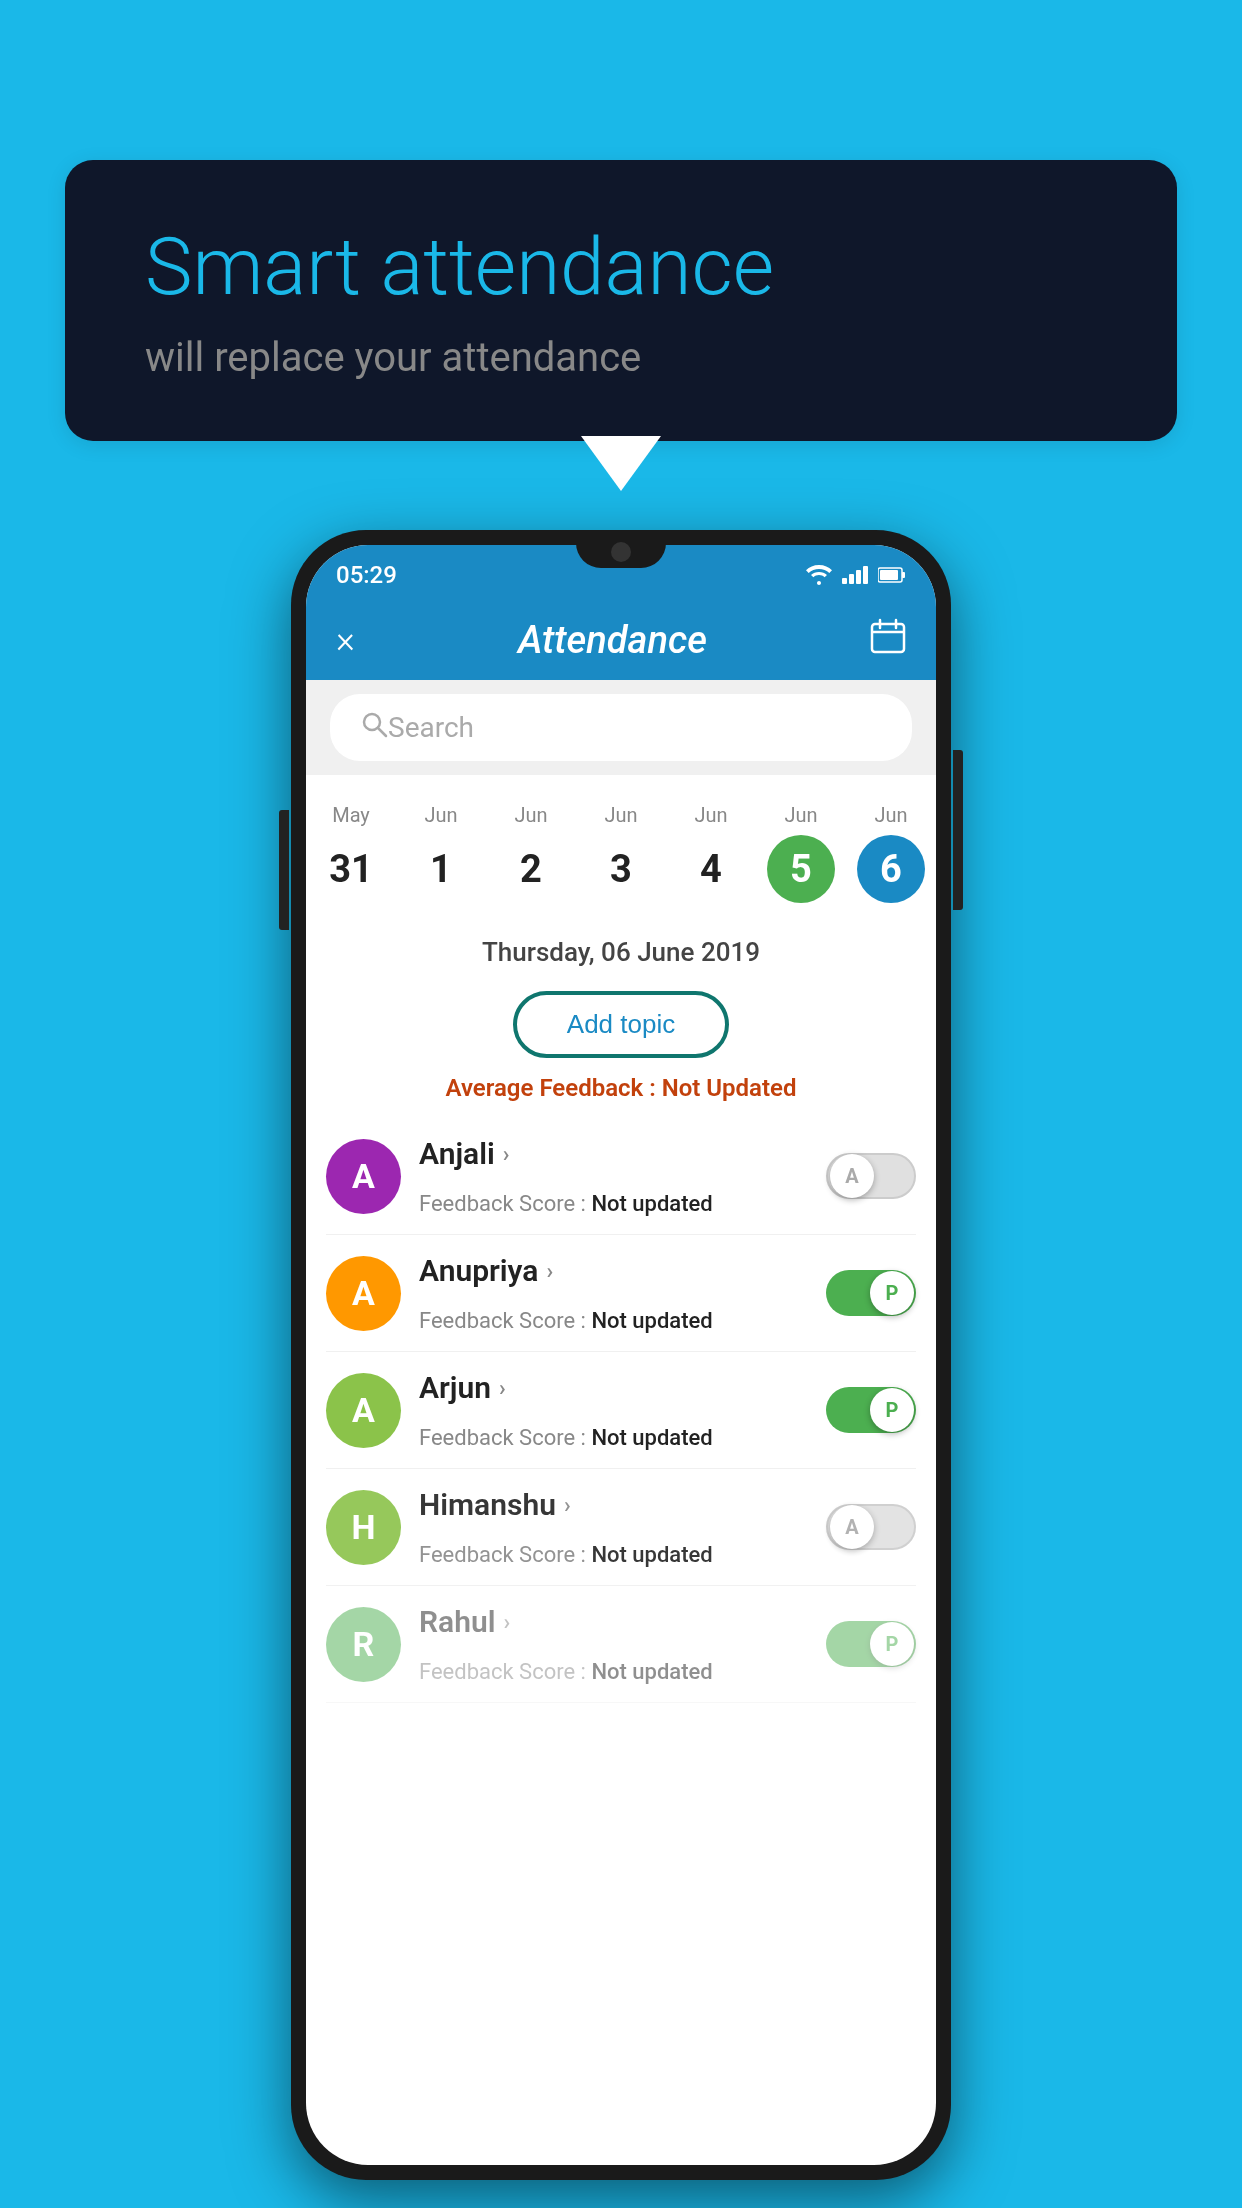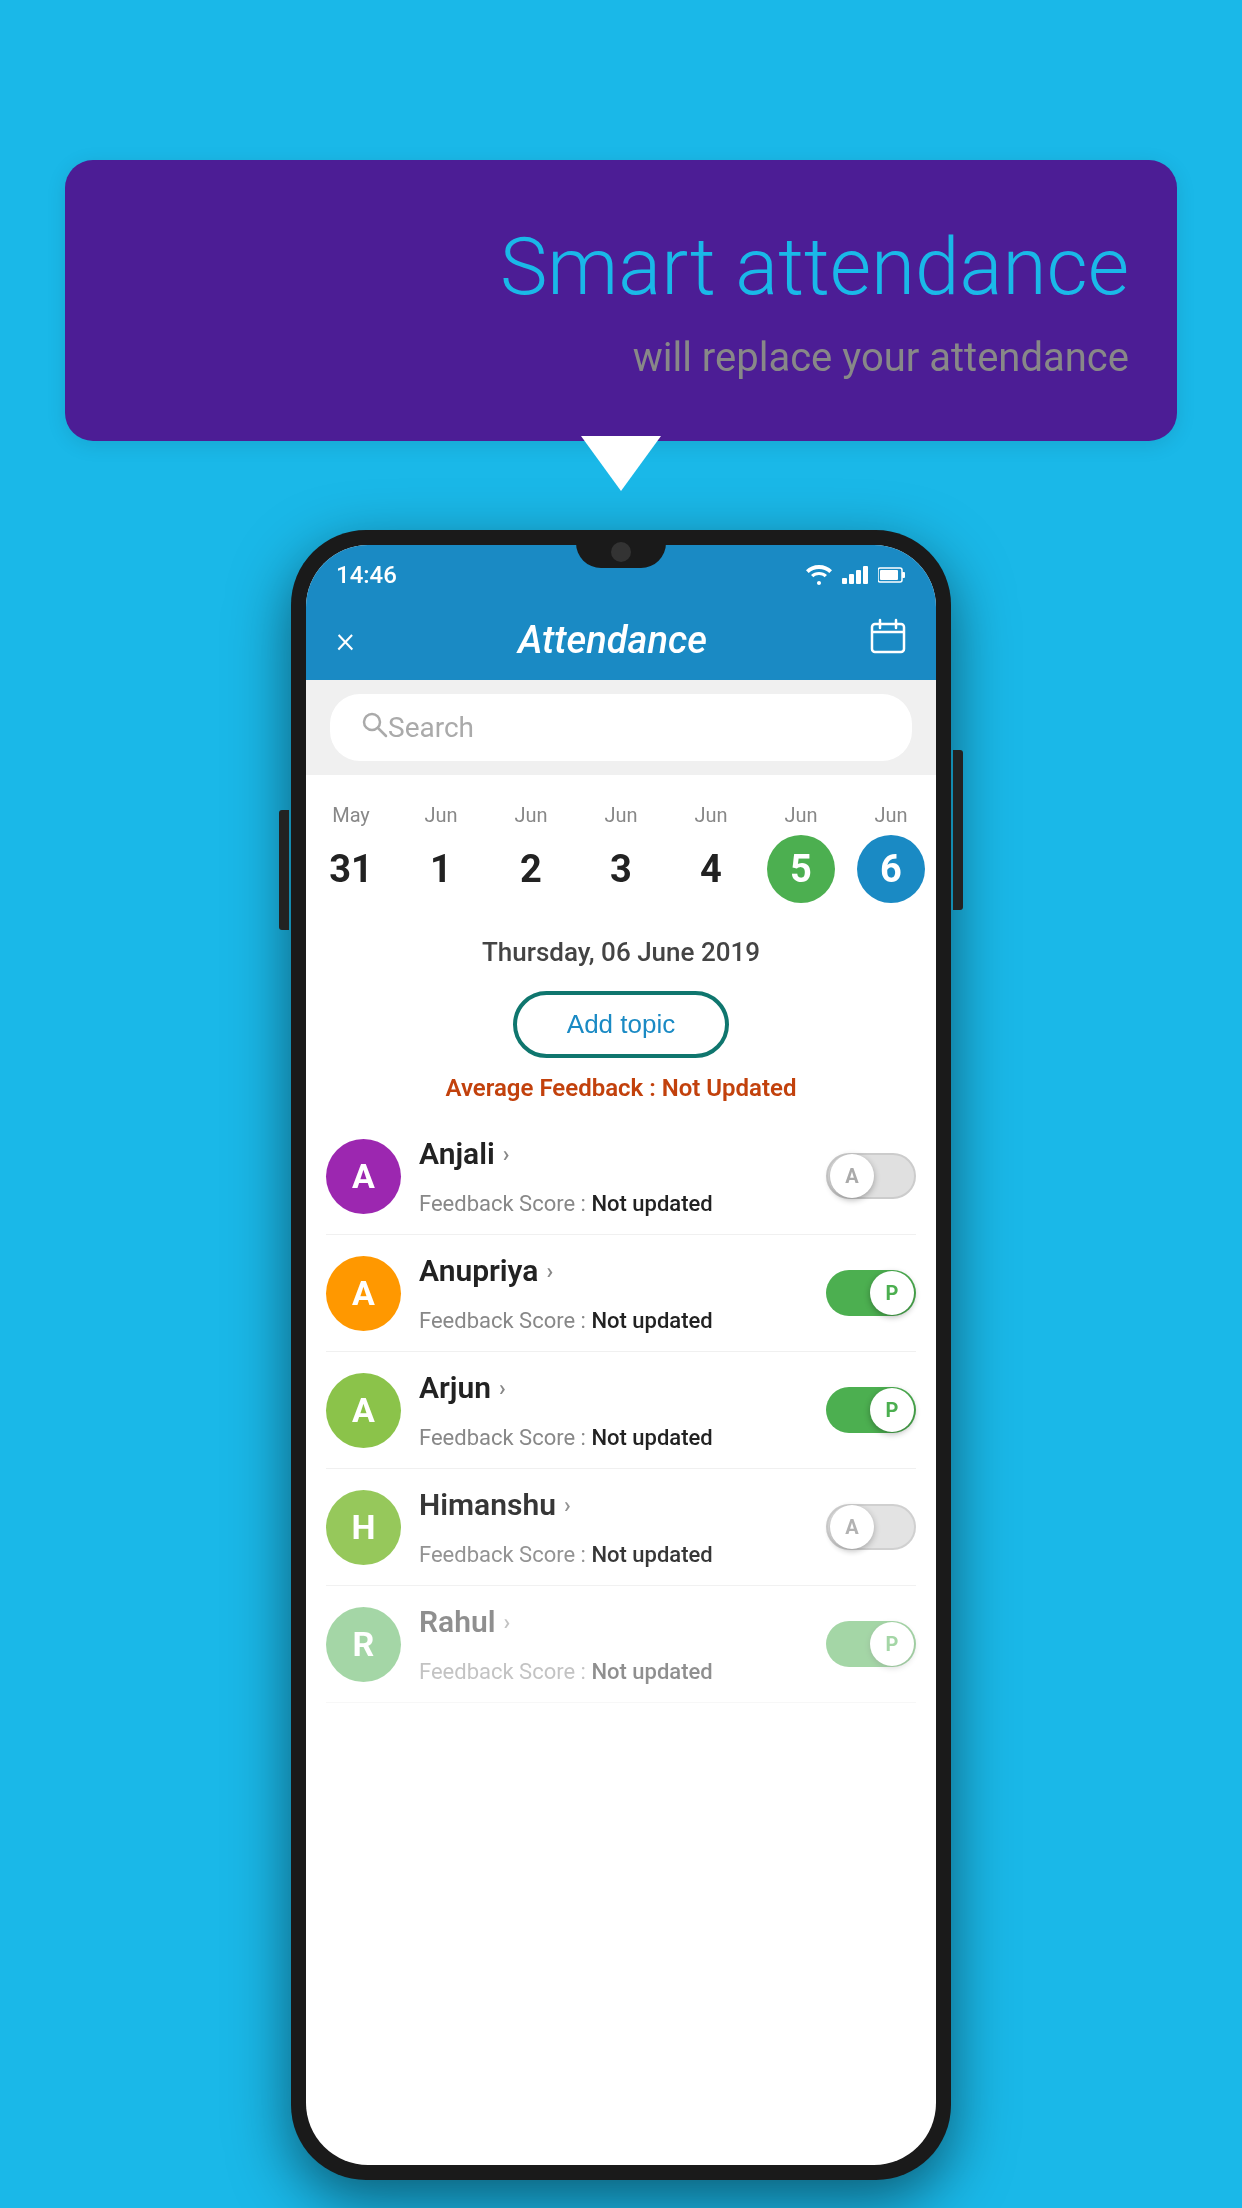--- a/index.html
+++ b/index.html
@@ -15,24 +15,24 @@
 
     
     .speech-bubble-container {
       position: absolute;
       top: 160px;
       left: 65px;
       right: 65px;
     }
 
     .speech-bubble {
-      background: #4c1d95;
+      background: #0f172a;
       border-radius: 28px;
-      padding: 60px 48px;
-      text-align: right;
+      padding: 60px 80px;
+      text-align: left;
       box-shadow: 0 4px 20px rgba(0,0,0,0.1);
       position: relative;
     }
 
     .speech-bubble::after {
       content: '';
       position: absolute;
       bottom: -50px;
       left: 50%;
       transform: translateX(-50%);
@@ -417,21 +417,21 @@
 </div>
 
 <div class="phone-container">
   <div class="phone-outer">
     <div class="phone-notch">
       <div class="phone-camera"></div>
     </div>
     <div class="phone-screen">
 
       <div class="status-bar">
-        <span class="status-time">14:46</span>
+        <span class="status-time">05:29</span>
         <div class="status-icons">
 
           <svg width="26" height="20" viewBox="0 0 26 20" fill="white">
             <path d="M13 4C9 4 5.4 5.5 2.7 8L0 5.3C3.4 2 7.5 0 13 0s9.6 2 13 5.3L23.3 8C20.6 5.5 17 4 13 4z"></path>
             <path d="M13 10c-2.2 0-4.2.9-5.6 2.3L5 10C7 7.9 9.9 7 13 7s6 .9 8 3l-2.4 2.3C17.2 10.9 15.2 10 13 10z"></path>
             <path d="M13 16c-1.1 0-2 .9-2 2s.9 2 2 2 2-.9 2-2-.9-2-2-2z"></path>
           </svg>
 
           <div class="signal-bars">
             <div class="signal-bar" style="height:6px;"></div>

